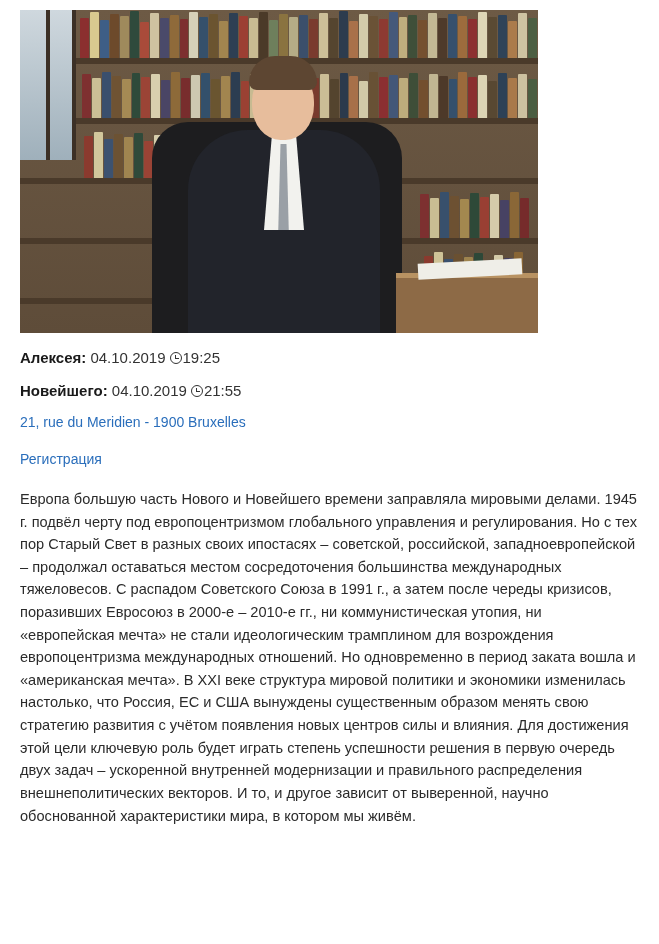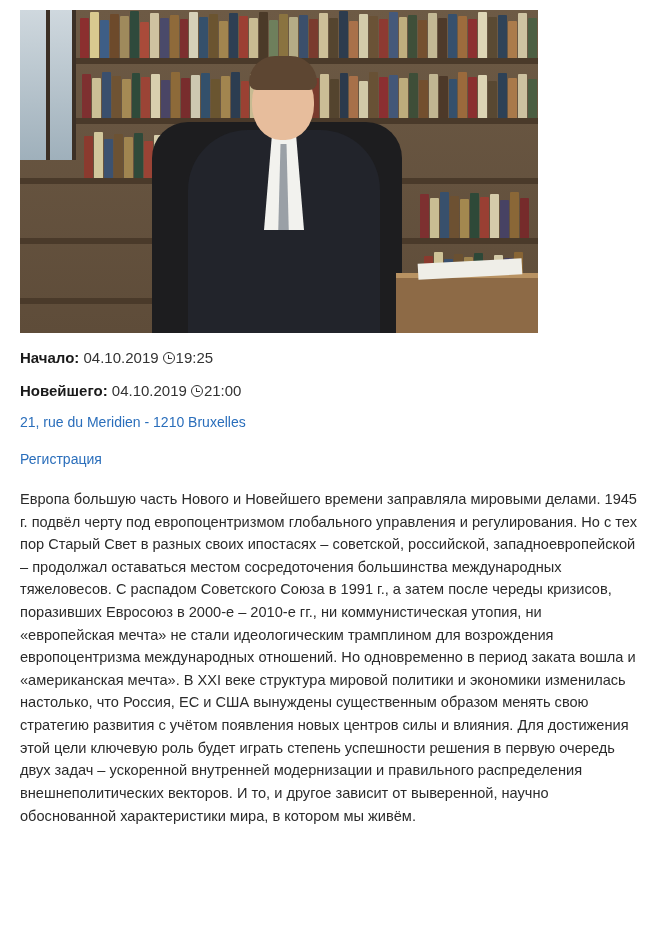--- a/index.html
+++ b/index.html
@@ -338,31 +338,31 @@
       <div class="person-shirt"></div>
       <div class="person-tie"></div>
       <div class="person-head"></div>
       <div class="person-hair"></div>
       <div class="desk"></div>
       <div class="paper"></div>
     </div>
   </figure>
 
   <p class="meta-line">
-    <span class="meta-label">Начало:</span>
+    <span class="meta-label">Алексея:</span>
     <span class="meta-value">04.10.2019</span><span class="clock-icon"></span><span class="meta-value">19:25</span>
   </p>
 
   <p class="meta-line">
     <span class="meta-label">Новейшего:</span>
-    <span class="meta-value">04.10.2019</span><span class="clock-icon"></span><span class="meta-value">21:00</span>
+    <span class="meta-value">04.10.2019</span><span class="clock-icon"></span><span class="meta-value">21:55</span>
   </p>
 
   <p class="link-line address">
-    <a class="doc-link" href="#">21, rue du Meridien - 1210 Bruxelles</a>
+    <a class="doc-link" href="#">21, rue du Meridien - 1900 Bruxelles</a>
   </p>
 
   <p class="link-line registration">
     <a class="doc-link" href="#">Регистрация</a>
   </p>
 
   <p class="body-text">Европа большую часть Нового и Новейшего времени заправляла мировыми делами. 1945 г. подвёл черту под европоцентризмом глобального управления и регулирования. Но с тех пор Старый Свет в разных своих ипостасях – советской, российской, западноевропейской – продолжал оставаться местом сосредоточения большинства международных тяжеловесов. С распадом Советского Союза в 1991 г., а затем после череды кризисов, поразивших Евросоюз в 2000-е – 2010-е гг., ни коммунистическая утопия, ни «европейская мечта» не стали идеологическим трамплином для возрождения европоцентризма международных отношений. Но одновременно в период заката вошла и «американская мечта». В XXI веке структура мировой политики и экономики изменилась настолько, что Россия, ЕС и США вынуждены существенным образом менять свою стратегию развития с учётом появления новых центров силы и влияния. Для достижения этой цели ключевую роль будет играть степень успешности решения в первую очередь двух задач – ускоренной внутренней модернизации и правильного распределения внешнеполитических векторов. И то, и другое зависит от выверенной, научно обоснованной характеристики мира, в котором мы живём.</p>
 
 </div>
 

